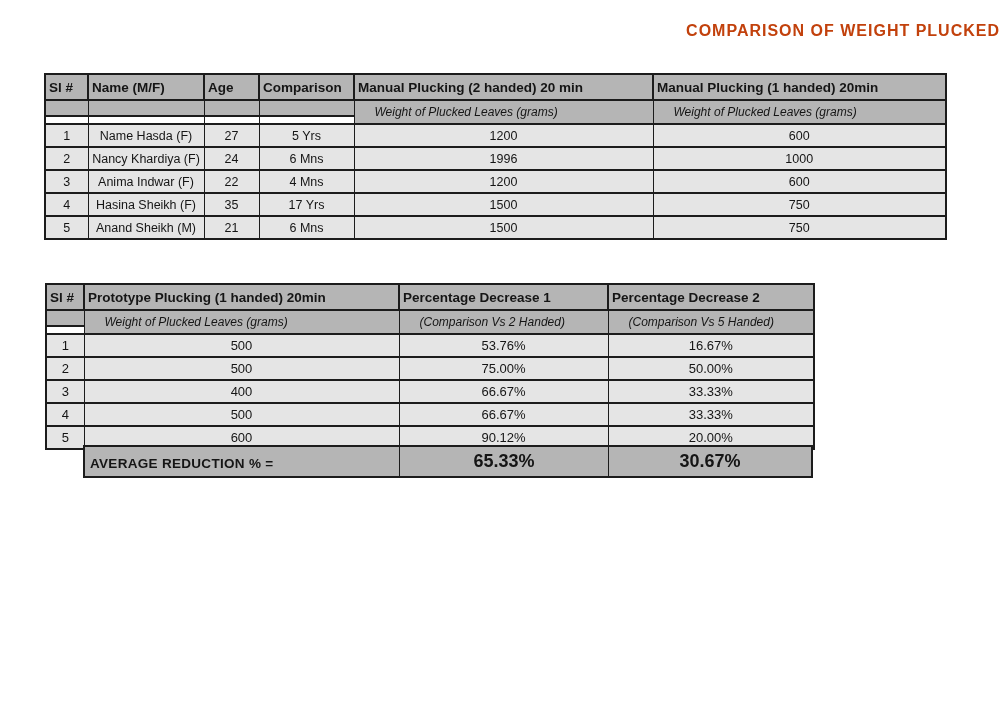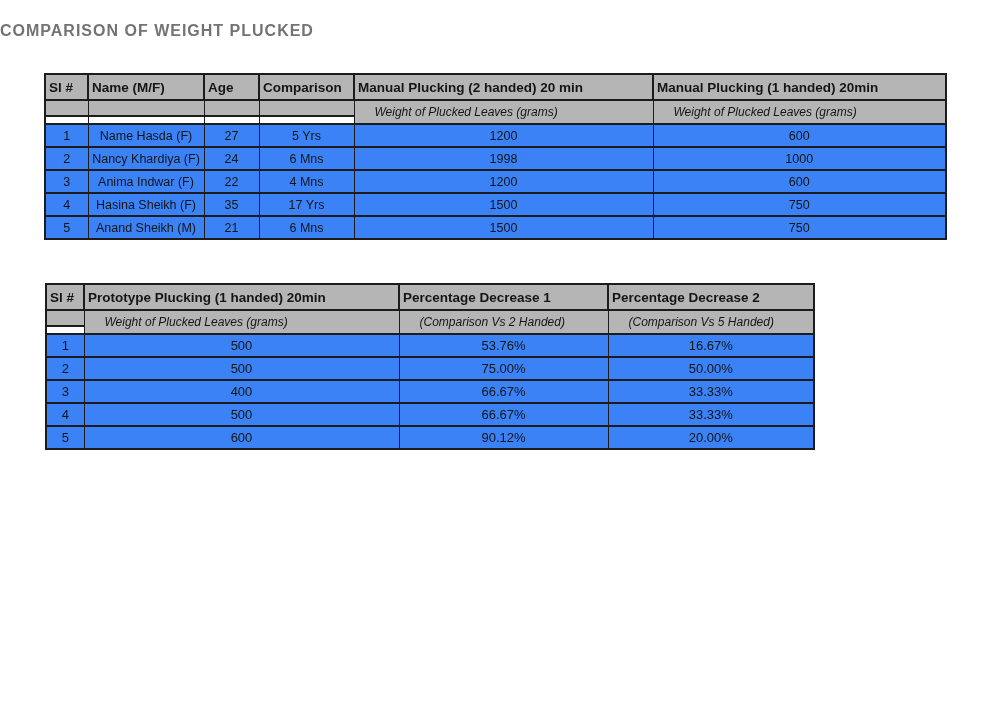--- a/index.html
+++ b/index.html
@@ -11,29 +11,29 @@
   #page{
     position:relative;
     width:1000px;height:707px;
     background:#ffffff;
     font-family:"Liberation Sans", sans-serif;
     color:var(--text);
     overflow:hidden;
   }
   #title{
     position:absolute;top:22px;left:0;right:0;
-    text-align:left;
+    text-align:right;
     font-size:16px;font-weight:bold;letter-spacing:1px;
-    color:#737373;
+    color:#c2410c;
   }
   table.sheet{
     position:absolute;
     border-collapse:collapse;
     table-layout:fixed;
-    background:#3b82f6;
+    background:#e5e5e5;
     border:2px solid var(--border);
   }
   #table1{left:44px;top:73px;width:901px;}
   #table2{left:45px;top:283px;width:768px;}
   .sheet th,.sheet td{
     border:1px solid var(--border);
     border-top-width:2px;border-bottom-width:2px;
     overflow:hidden;white-space:nowrap;
     padding:0;
   }
@@ -132,21 +132,21 @@
           <td>27</td>
           <td>5 Yrs</td>
           <td>1200</td>
           <td>600</td>
         </tr>
         <tr>
           <td>2</td>
           <td>Nancy Khardiya (F)</td>
           <td>24</td>
           <td>6 Mns</td>
-          <td>1998</td>
+          <td>1996</td>
           <td>1000</td>
         </tr>
         <tr>
           <td>3</td>
           <td>Anima Indwar (F)</td>
           <td>22</td>
           <td>4 Mns</td>
           <td>1200</td>
           <td>600</td>
         </tr>
@@ -217,14 +217,19 @@
         </tr>
         <tr>
           <td>5</td>
           <td>600</td>
           <td>90.12%</td>
           <td>20.00%</td>
         </tr>
       </tbody>
   </table>
 
+  <div id="avg-row">
+    <div class="avg-label">AVERAGE REDUCTION % =</div>
+    <div class="avg-val avg-val1">65.33%</div>
+    <div class="avg-val avg-val2">30.67%</div>
+  </div>
 
 </div>
 
 </body></html>

